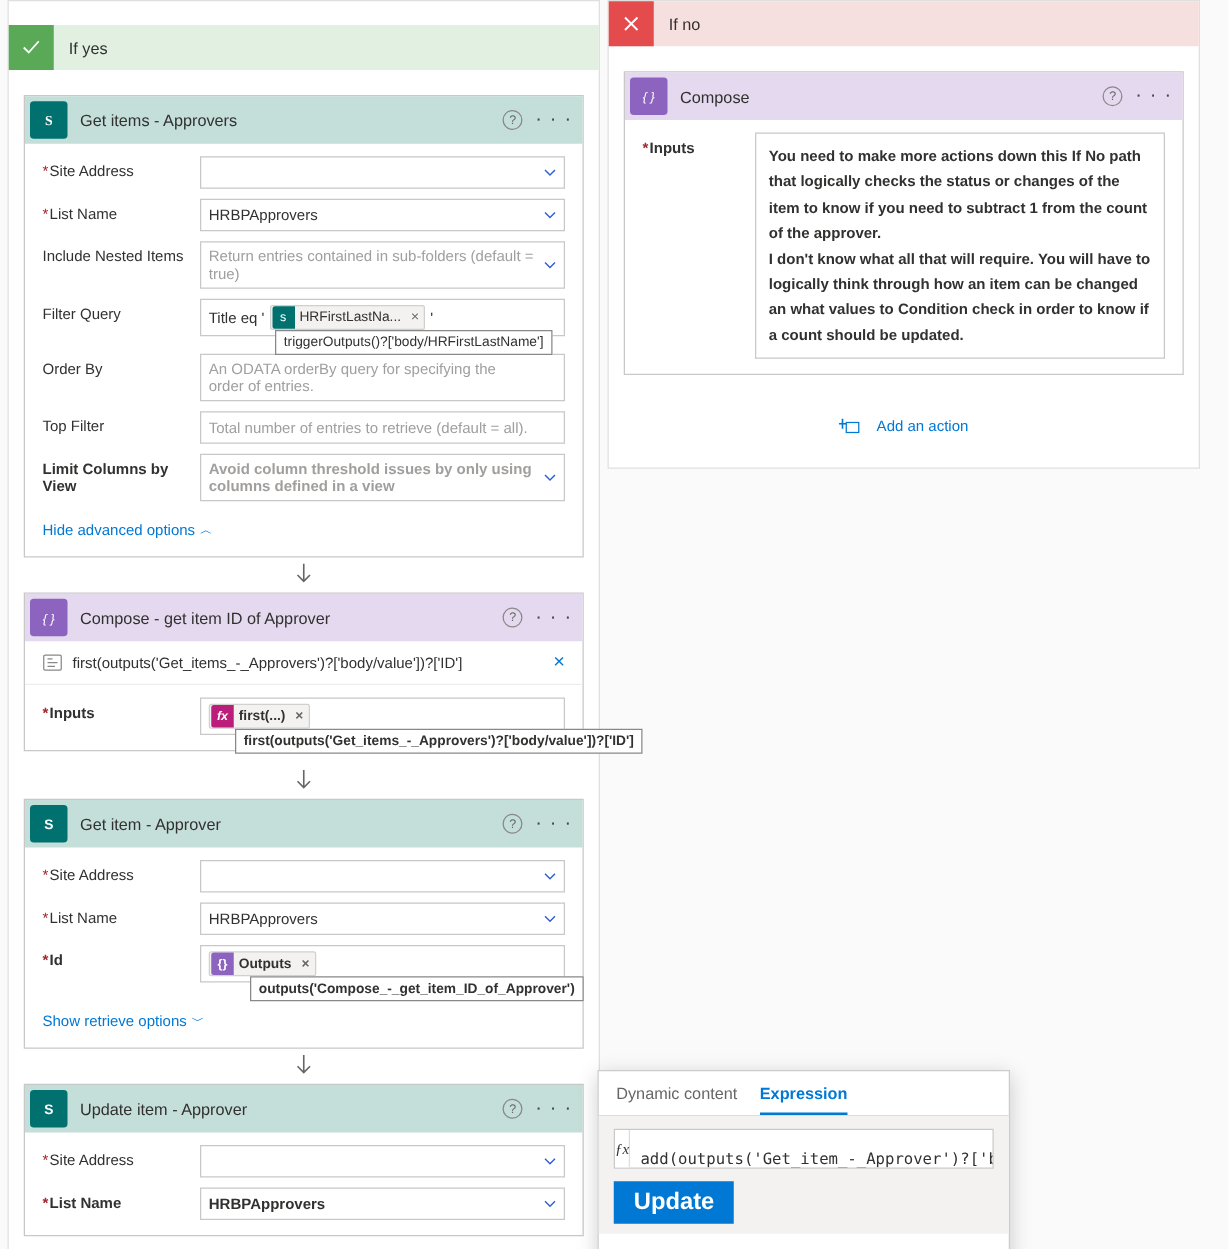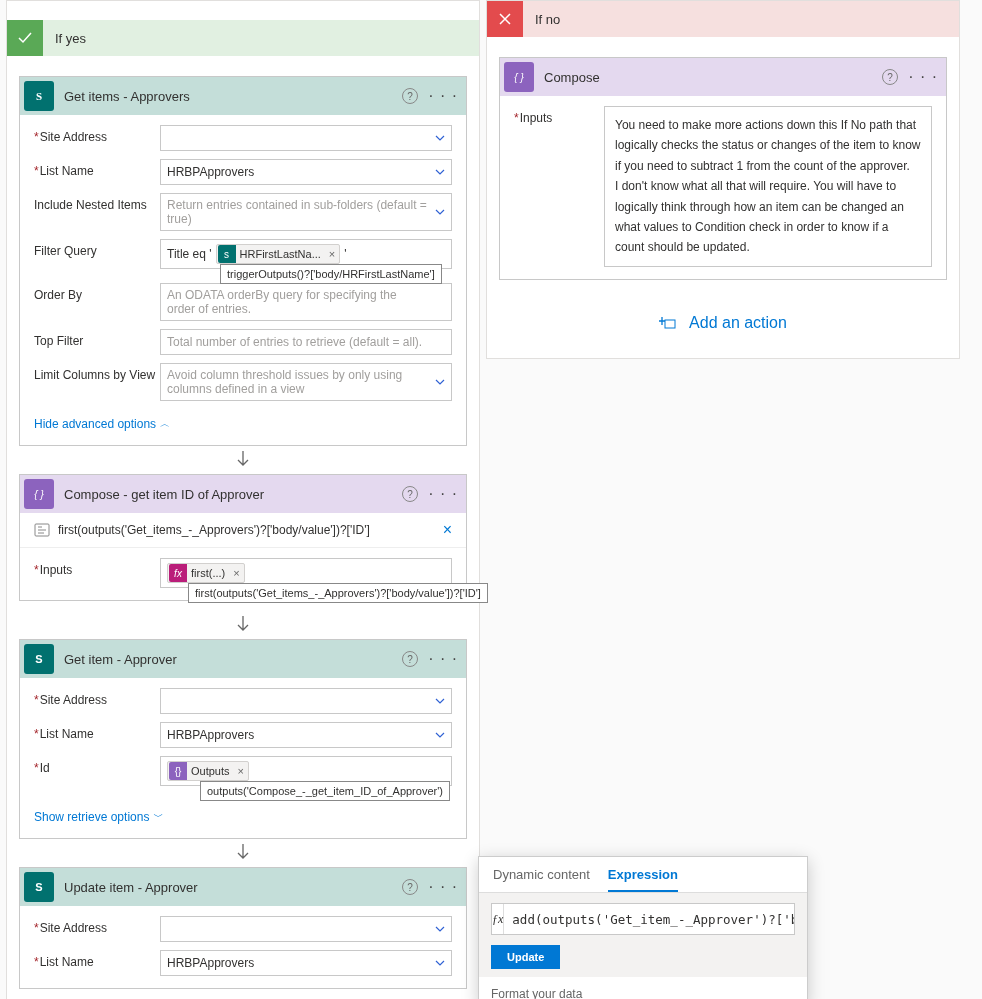--- a/index.html
+++ b/index.html
@@ -72,21 +72,21 @@
     display:flex; align-items:center; justify-content:center; color:#fff;
   }
   .ic-teal { background: var(--teal); }
   .ic-purple { background: var(--purple); }
   .ch-title { flex: 1; padding-left: 10px; font-size: 13px; }
   .ch-actions { display: flex; align-items: center; gap: 10px; color: #444; }
   .help { width:16px; height:16px; border:1px solid #888; border-radius:50%; display:flex;align-items:center;justify-content:center; font-size:10px; color:#666;}
   .dots { font-size: 16px; letter-spacing: 1px; cursor:pointer;}
   .card-body { padding: 10px 14px 12px; }
   .row { display:flex; align-items:flex-start; margin-bottom: 8px; }
-  .row:last-child { margin-bottom: 0;}
+  .row:last-child { margin-bottom: 0; font-weight: bold;}
   .label { width: 126px; flex-shrink:0; padding-top: 5px; font-size: 12px; color: var(--text); }
   .req::before { content:"*"; color: var(--req); margin-right:1px; }
   .field { flex: 1; position: relative; }
   .input {
     width: 100%; min-height: 26px; border: 1px solid var(--border);
     padding: 4px 24px 4px 6px; font-size: 12px; background:#fff;
     display:flex; align-items:center; flex-wrap:wrap; gap:4px;
   }
   .input.placeholder { color: #a19f9d; }
   .chev, .folder-ic {
@@ -123,50 +123,50 @@
   }
   .peek-ic { color:#888; }
   .peek-txt { flex:1; font-size:12px; color: var(--text); }
   .peek-x { color: var(--blue); font-size:16px; cursor:pointer; font-weight:300;}
   .paragraph-box {
     border: 1px solid var(--border);
     padding: 8px 10px; font-size:12px; line-height:1.7;
   }
   .add-action {
     display:flex; align-items:center; justify-content:center; gap:12px;
-    color: var(--blue); padding: 14px 0; cursor:pointer; font-size:16px;
+    color: var(--blue); padding: 14px 0; cursor:pointer; font-size:12px;
   }
   .add-ic {
     color: var(--blue);
   }
   
   .expr-popup {
     position: absolute;
     left: 478px; top: 856px;
     width: 330px; background:#fff;
     border:1px solid #ccc;
     box-shadow: 0 4px 16px rgba(0,0,0,0.2);
     z-index:30;
   }
   .expr-tabs { display:flex; gap:18px; padding: 10px 14px 0; border-bottom:1px solid #ddd;}
   .expr-tab { padding-bottom: 8px; font-size:13px; color:#666; cursor:pointer;}
   .expr-tab.active { color: var(--blue); border-bottom: 2px solid var(--blue); font-weight:600;}
   .expr-body { background:#f3f2f1; padding: 10px 12px 8px; }
   .expr-input-wrap {
-    display:flex; align-items:center; background:#fff; border:1px solid var(--border);
+    display:flex; align-items:flex-end; background:#fff; border:1px solid var(--border);
     height: 32px; overflow:hidden;
   }
   .expr-fx {
     width:28px; height:100%; display:flex; align-items:center; justify-content:center;
     font-style:italic; font-family: Georgia, serif; border-right:1px solid #ddd; background:#fff;
   }
   .expr-text { padding:0 8px; font-family: Consolas, monospace; font-size:12.5px; white-space:nowrap;}
   .expr-btn {
     margin-top:10px; background: var(--blue); color:#fff; border:none;
-    padding: 6px 16px; font-size:11px; font-weight:600; cursor:pointer;
+    padding: 6px 16px; font-size:19px; font-weight:600; cursor:pointer;
   }
   .expr-foot { padding: 10px 12px 4px; font-size:12px; color:#666;}
   svg { display:block;}
 </style>
 </head>
 <body>
 
 <div class="workspace">
 
   <div class="branch">

